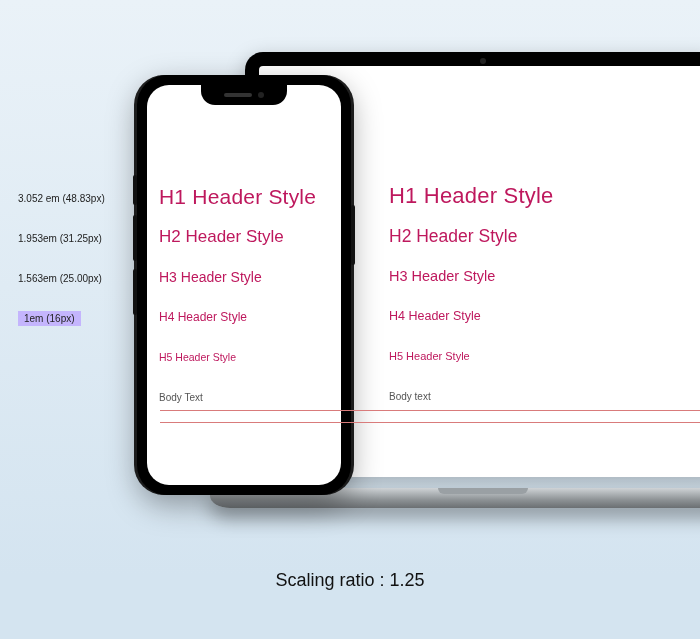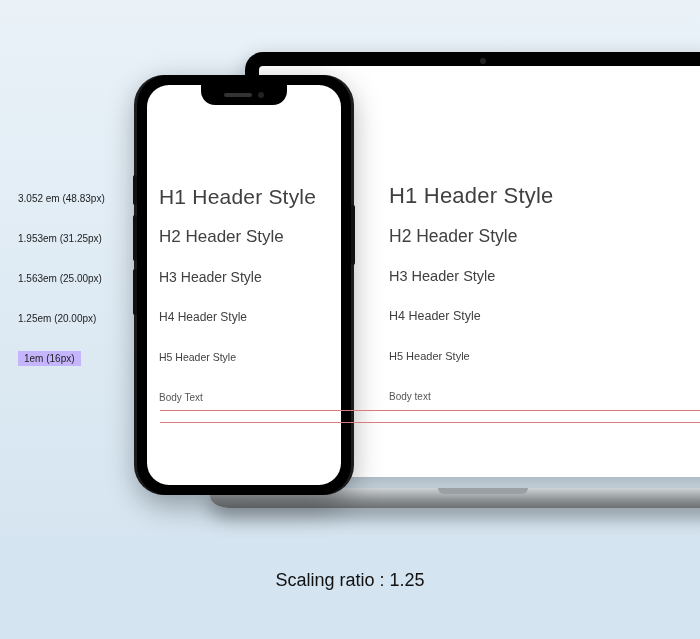--- a/index.html
+++ b/index.html
@@ -87,21 +87,21 @@
     box-shadow: 0 10px 18px rgba(0,0,0,.35);
   }
   .laptop-base::before {
     content:""; position:absolute; top:0; left:50%; transform:translateX(-50%);
     width:90px; height:6px; background:#9aa0a4; border-radius:0 0 8px 8px;
   }
 
   
   .typestack { position:absolute; left:12px; right:12px; top:92px; }
   .laptop .typestack { left: 130px; top: 110px; right: 40px; }
-  .tline { height:40px; display:flex; align-items:center; white-space:nowrap; color:#404040; }
+  .tline { height:40px; display:flex; align-items:center; white-space:nowrap; color:#be185d; }
   .h1 { font-size:21px; font-weight:400; letter-spacing:.2px; }
   .h2 { font-size:17px; font-weight:400; }
   .h3 { font-size:14px; font-weight:400; }
   .h4 { font-size:12px; font-weight:400; }
   .h5 { font-size:10.5px; font-weight:400; }
   .bodytxt { font-size:10px; color:#555; }
 
   .lap .h1 { font-size:22px; }
   .lap .h2 { font-size:17.5px; }
   .lap .h3 { font-size:14.5px; }
@@ -126,23 +126,20 @@
 
   <div class="labels-col labels-left">
     <div class="label-row">
         <span>3.052 em (48.83px)</span>
       </div>
     <div class="label-row">
         <span>1.953em (31.25px)</span>
       </div>
     <div class="label-row">
         <span>1.563em (25.00px)</span>
-      </div>
-    <div class="label-row">
-        <span>1.25em (20.00px)</span>
       </div>
     <div class="label-row">
         <span class="label-hl">1em (16px)</span>
       </div>
   </div>
 
   <div class="labels-col labels-right">
     <div class="label-row">
         <span>3.052 em (54.93px)</span>
       </div>

